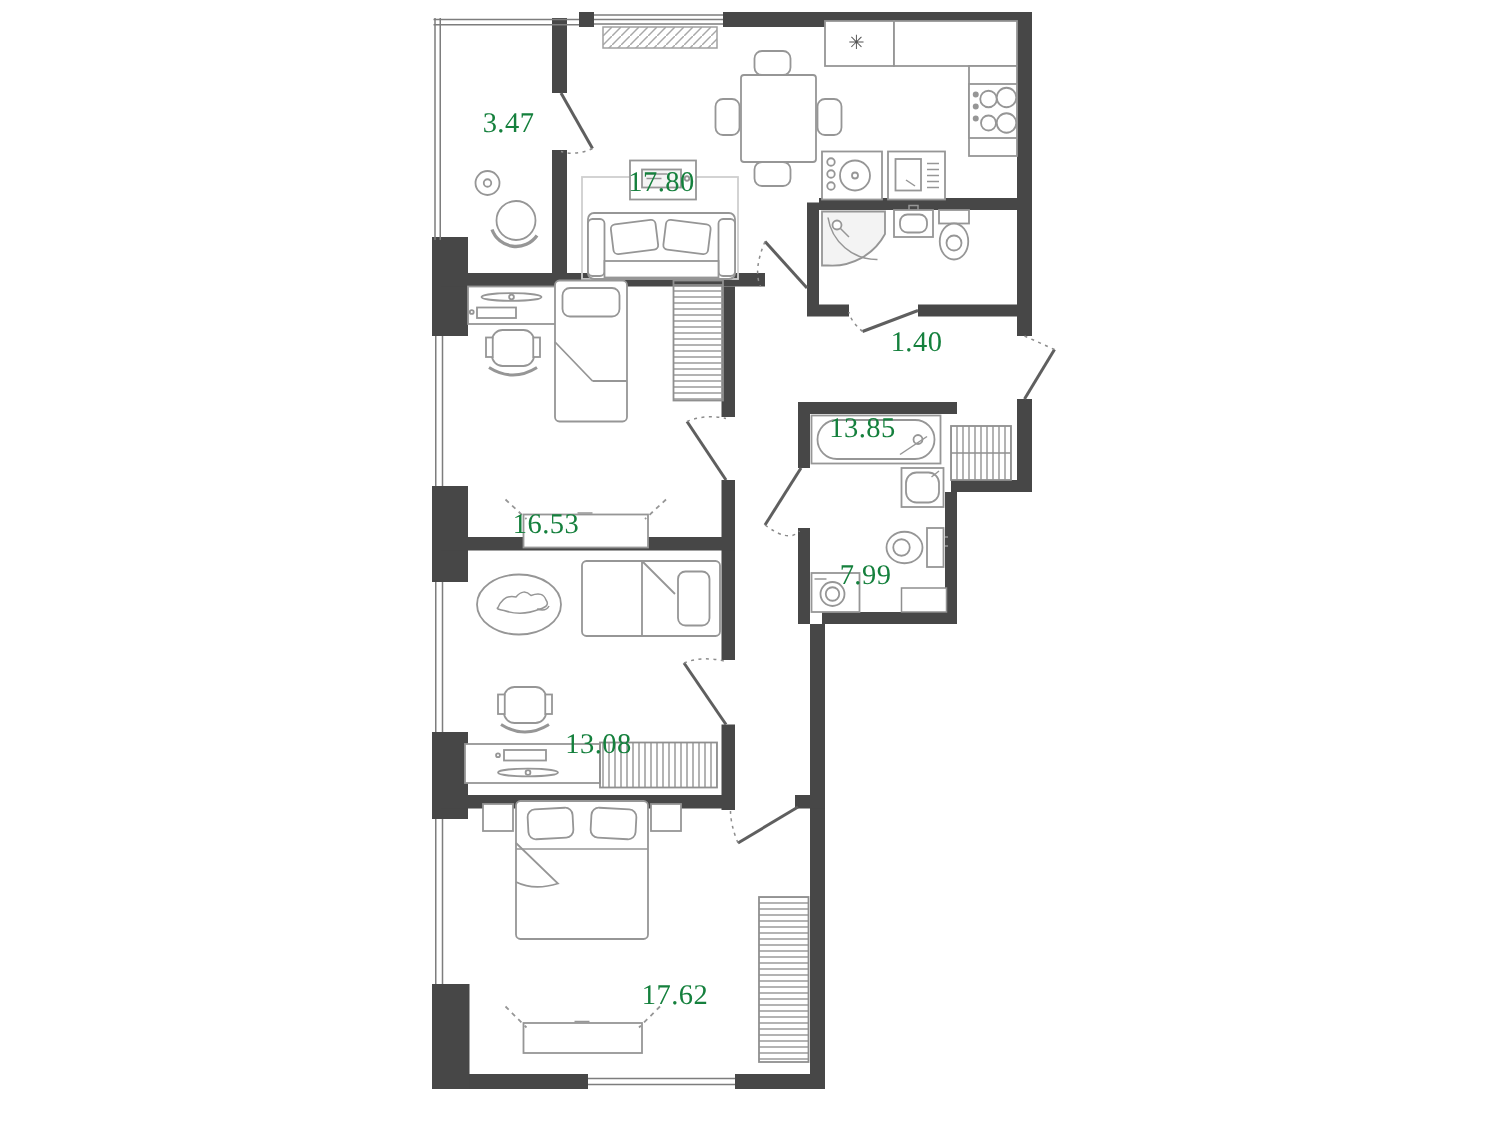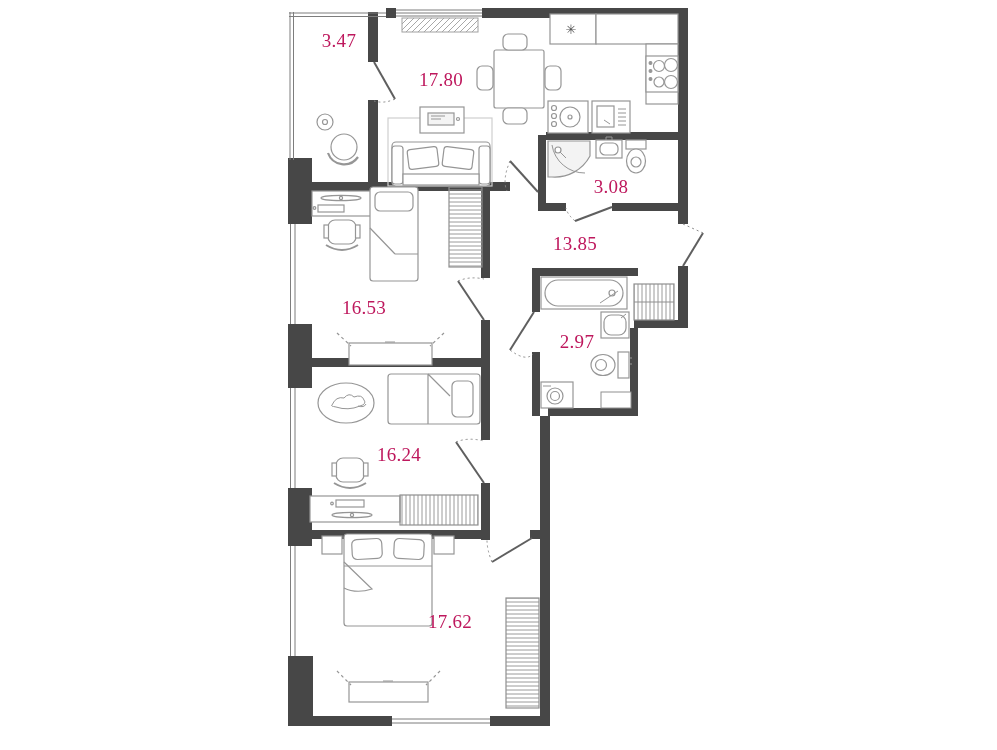--- a/index.html
+++ b/index.html
@@ -9,23 +9,24 @@
     background:#ffffff;
     overflow:hidden;
     font-family:"Liberation Serif", serif;
   }
   .plan svg{position:absolute;left:0;top:0;}
   .area-label{
     position:absolute;
     transform:translate(-50%,-50%);
     font-family:"Liberation Serif", serif;
     font-size:19px;
-    color:#be185d;
+    color:#15803d;
     white-space:nowrap;
     letter-spacing:.3px;
+    margin-top:42px;
   }
   .kitchen-marker{
     position:absolute;
     transform:translate(-50%,-50%);
     font-size:13px;
     color:#555;
     font-family:"DejaVu Sans", sans-serif;
   }
 </style>
 </head>
@@ -304,22 +305,22 @@
     <g>
       <rect x="349" y="682" width="79" height="20"></rect>
       <path d="M337,671 L351,685 M440,671 L426,685" stroke-dasharray="3 3" fill="none"></path>
       <path d="M383,681 h10" stroke-width="1"></path>
     </g>
   </g>
 </svg>
 
 <span class="area-label" style="left:339px;top:41px">3.47</span>
 <span class="area-label" style="left:441px;top:80px">17.80</span>
-<span class="area-label" style="left:611px;top:187px">3.08</span>
+<span class="area-label" style="left:611px;top:187px">1.40</span>
 <span class="area-label" style="left:575px;top:244px">13.85</span>
 <span class="area-label" style="left:364px;top:308px">16.53</span>
-<span class="area-label" style="left:577px;top:342px">2.97</span>
-<span class="area-label" style="left:399px;top:455px">16.24</span>
+<span class="area-label" style="left:577px;top:342px">7.99</span>
+<span class="area-label" style="left:399px;top:455px">13.08</span>
 <span class="area-label" style="left:450px;top:622px">17.62</span>
 
 <span class="kitchen-marker" style="left:571px;top:29px">✳</span>
 
 </div>
 
 </body></html>

